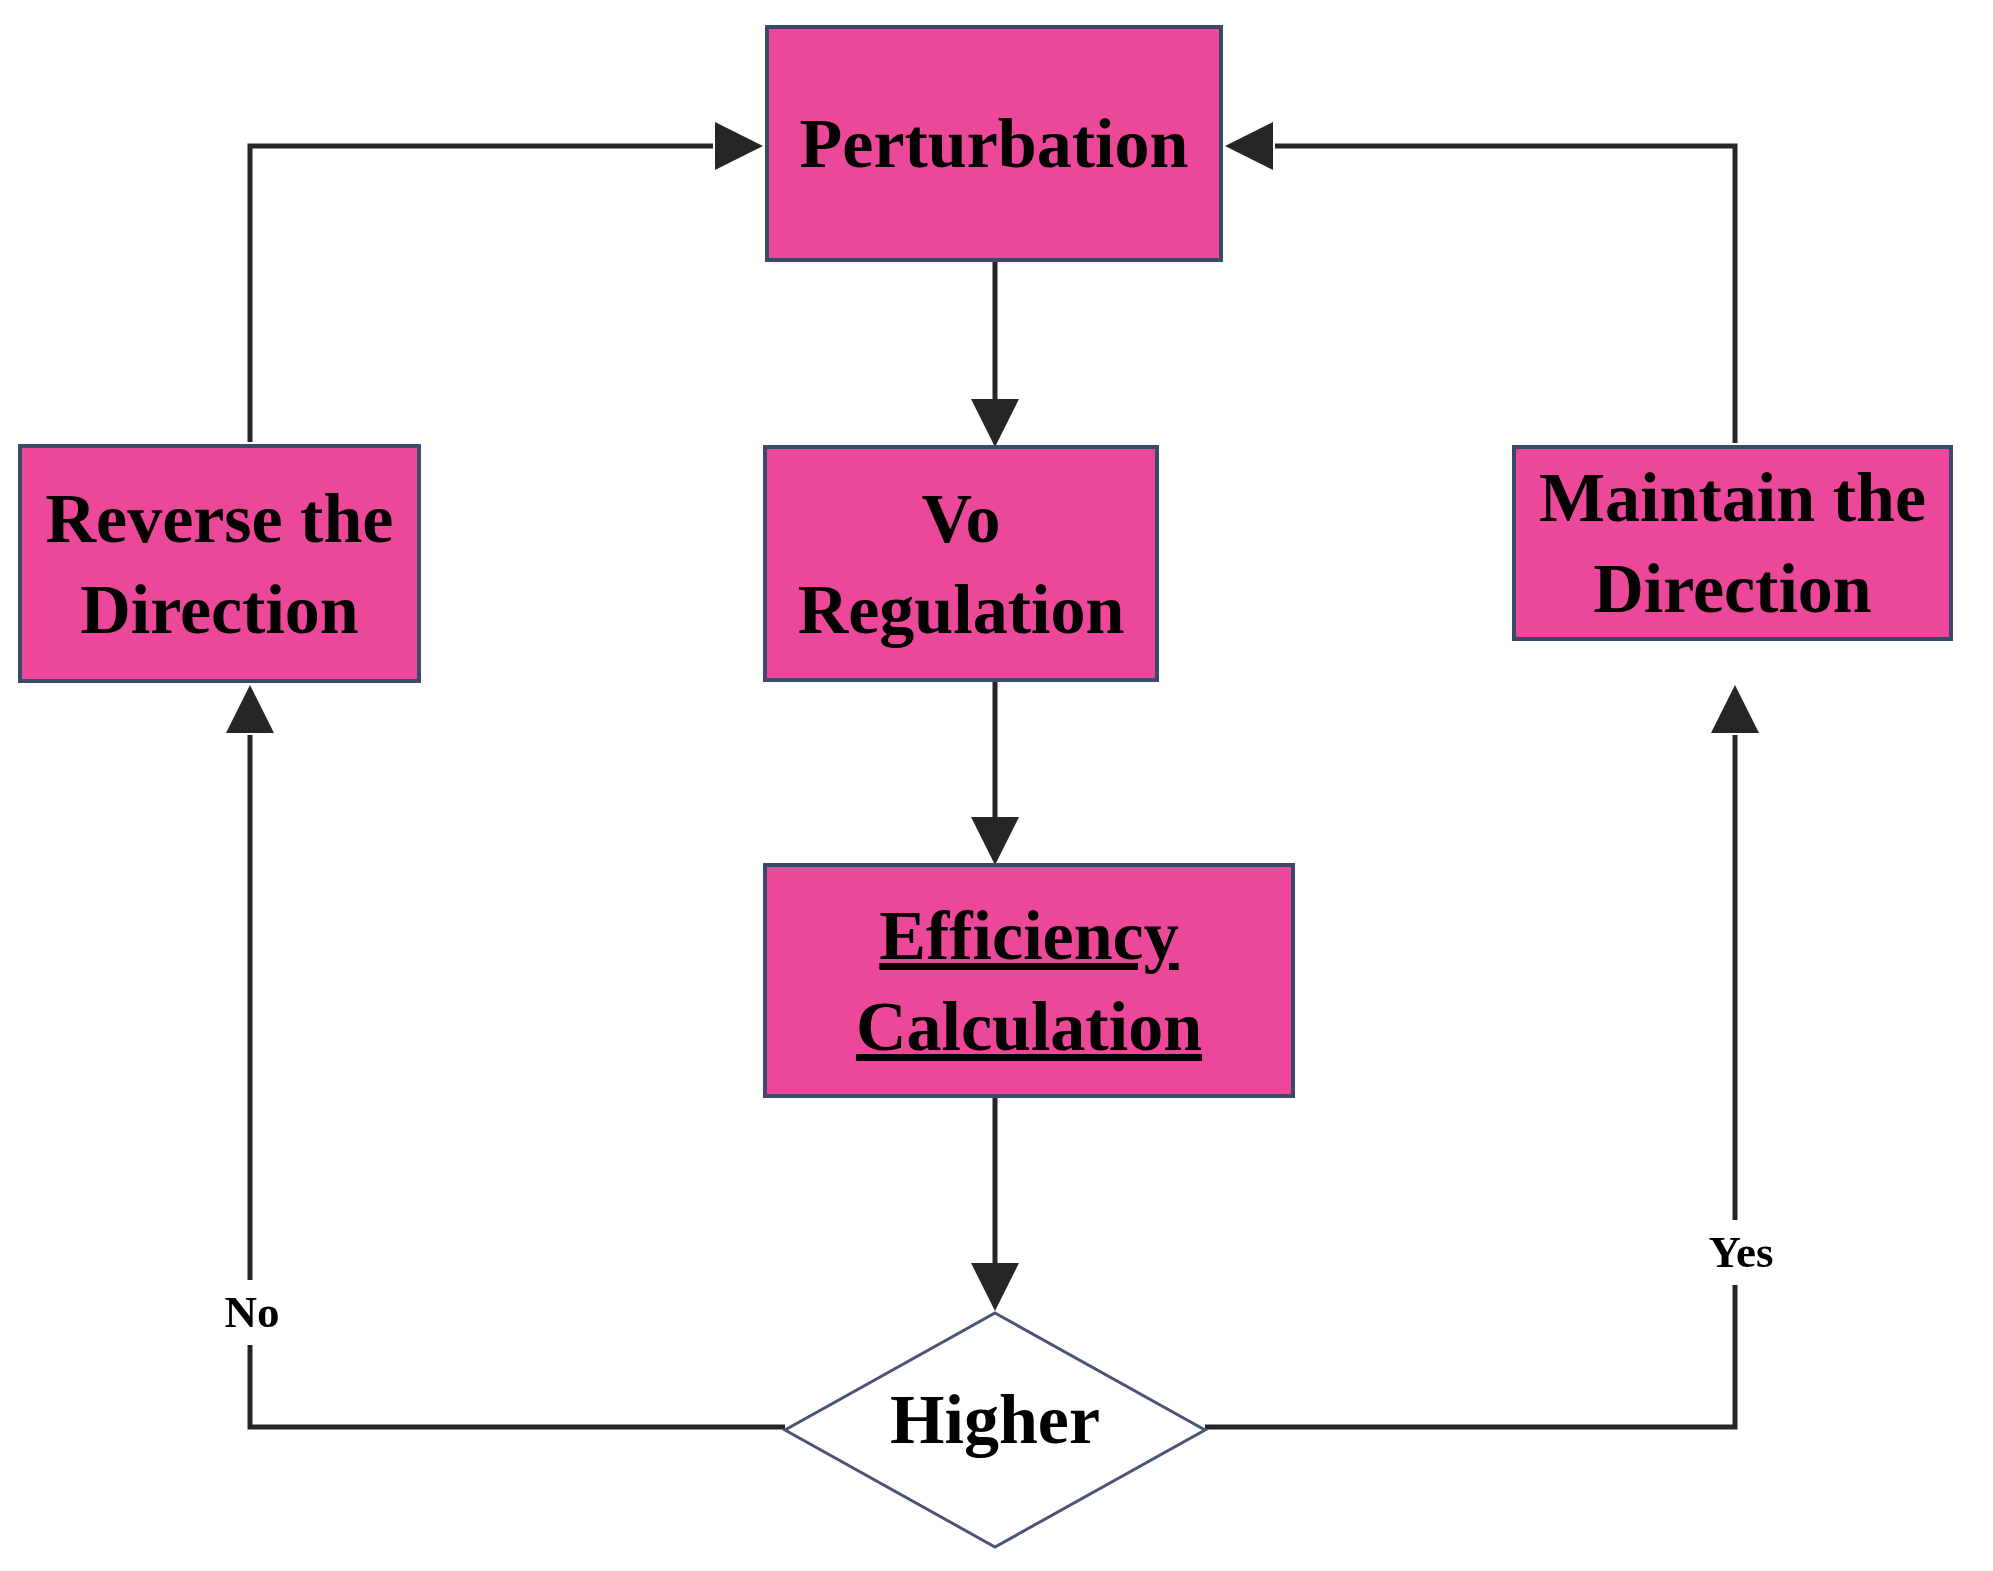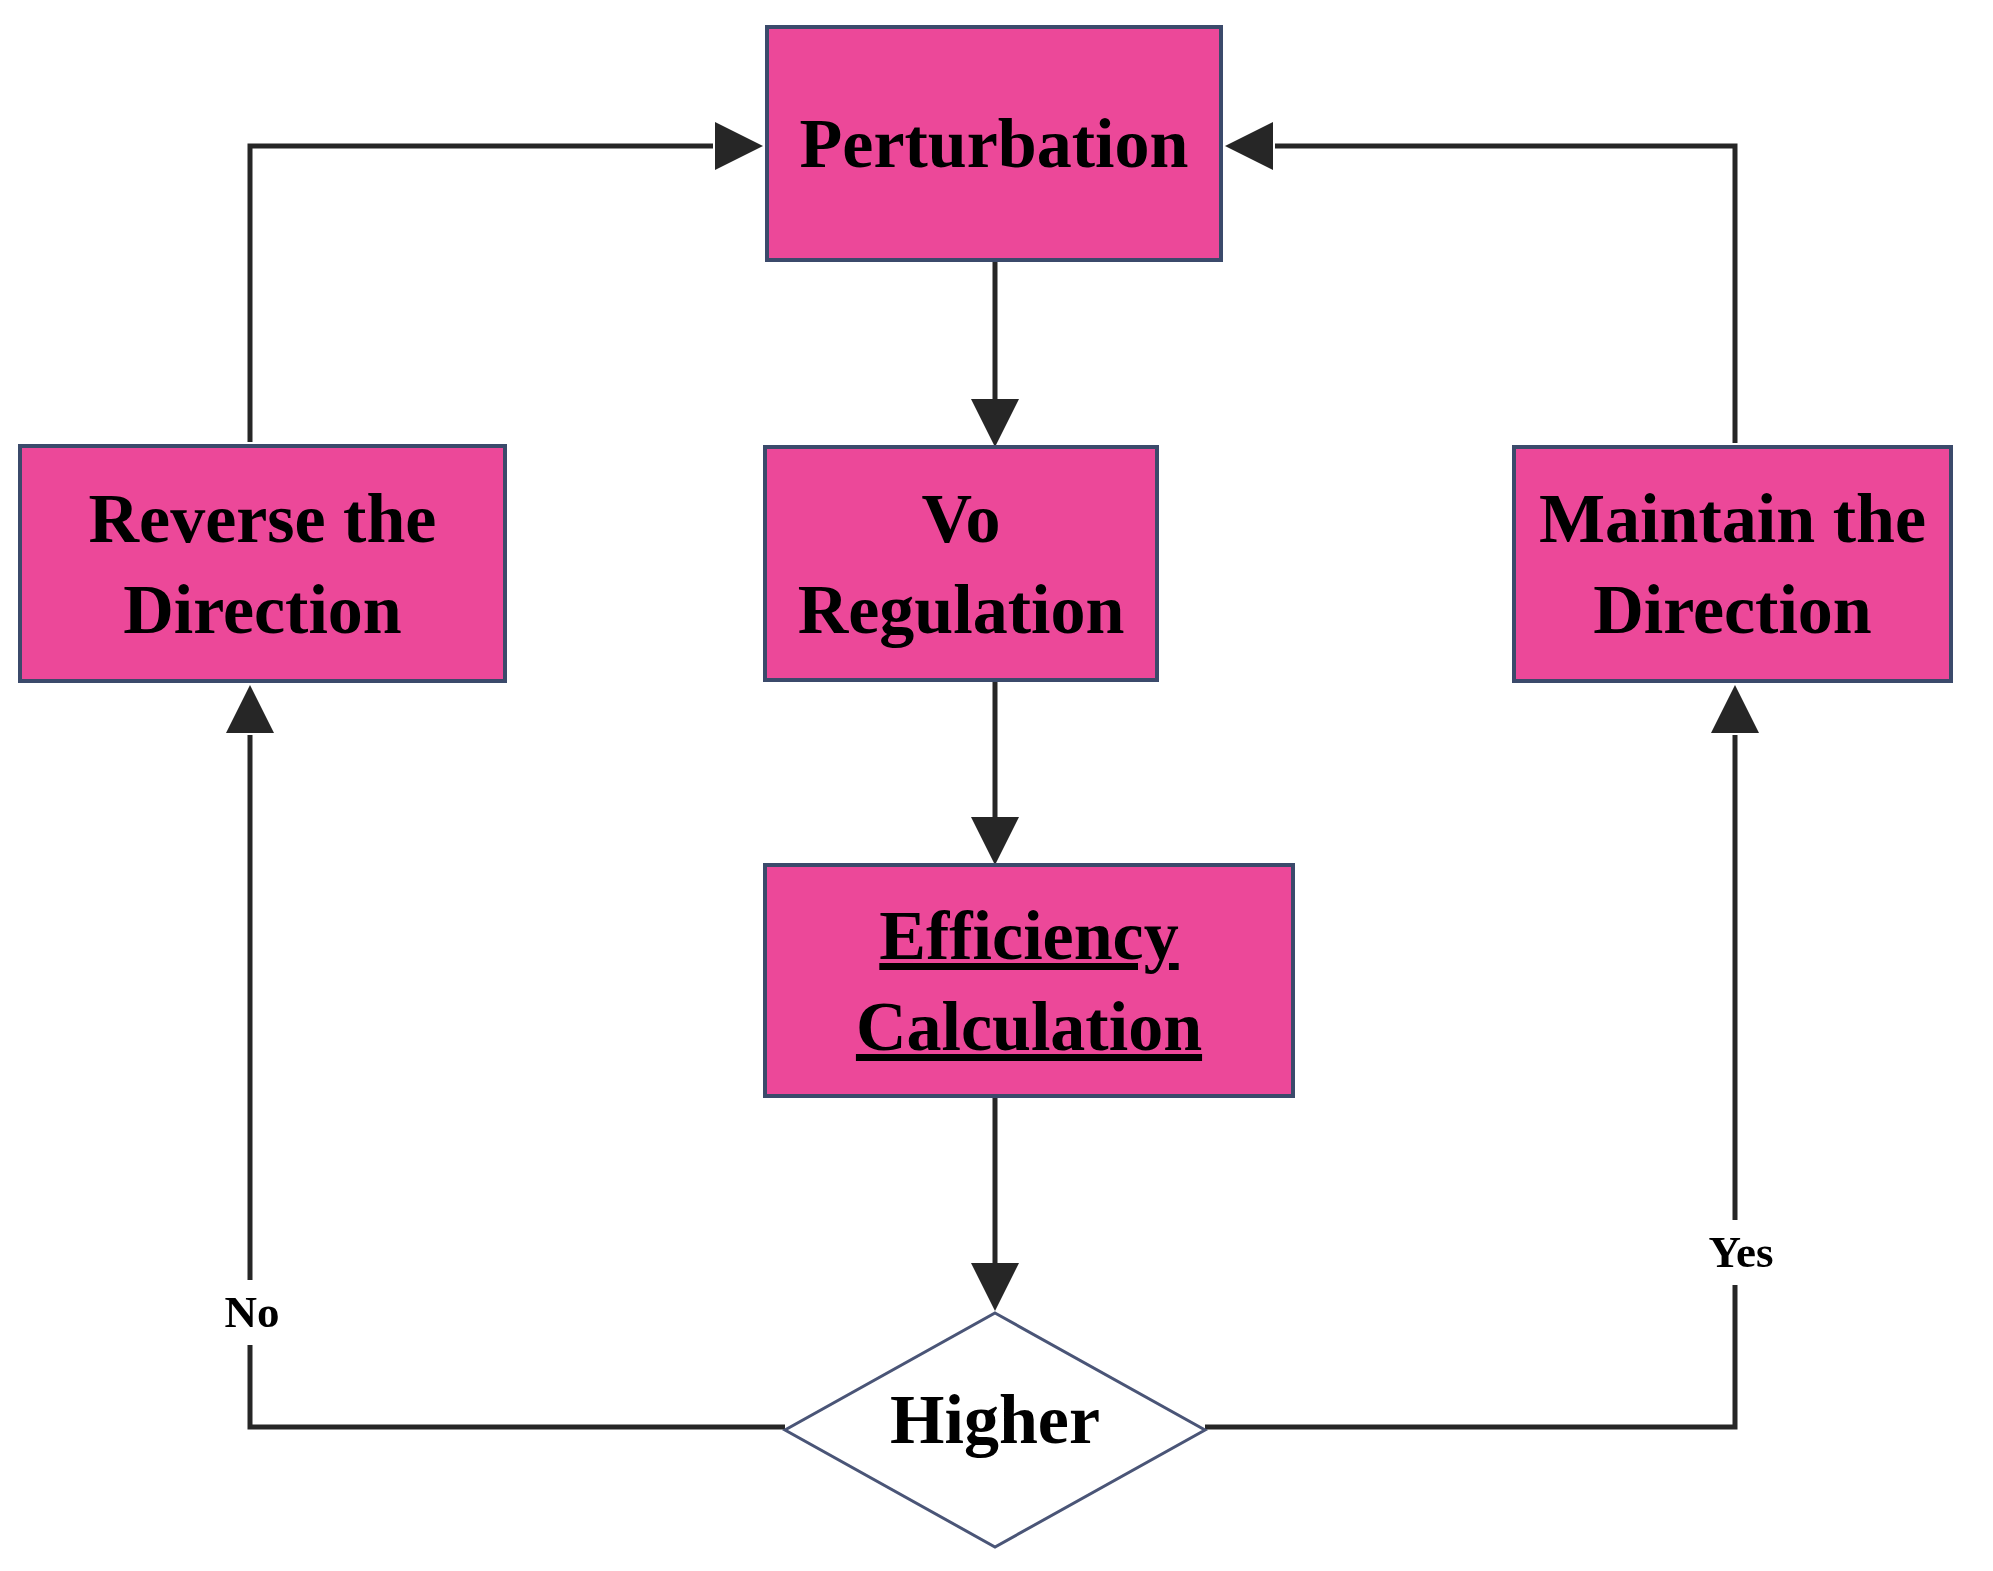--- a/index.html
+++ b/index.html
@@ -32,22 +32,22 @@
     text-align: center;
     font-weight: bold;
     color: #000000;
     font-size: 70px;
     line-height: 1.3;
     white-space: pre-line;
   }
   .node-perturbation { left: 765px; top: 25px;  width: 458px; height: 237px; }
   .node-vo-regulation { left: 763px; top: 445px; width: 396px; height: 237px; }
   .node-efficiency   { left: 763px; top: 863px; width: 532px; height: 235px; text-decoration: underline; }
-  .node-reverse      { left: 18px;  top: 444px; width: 489px; height: 239px; }
-  .node-maintain     { left: 1512px; top: 445px; width: 441px; height: 238px; }
+  .node-reverse      { left: 18px;  top: 444px; width: 403px; height: 239px; }
+  .node-maintain     { left: 1512px; top: 445px; width: 441px; height: 196px; }
   .decision-label {
     position: absolute;
     left: 795px; top: 1385px;
     width: 400px;
     text-align: center;
     font-weight: bold;
     font-size: 70px;
     line-height: 1;
     color: #000000;
   }

